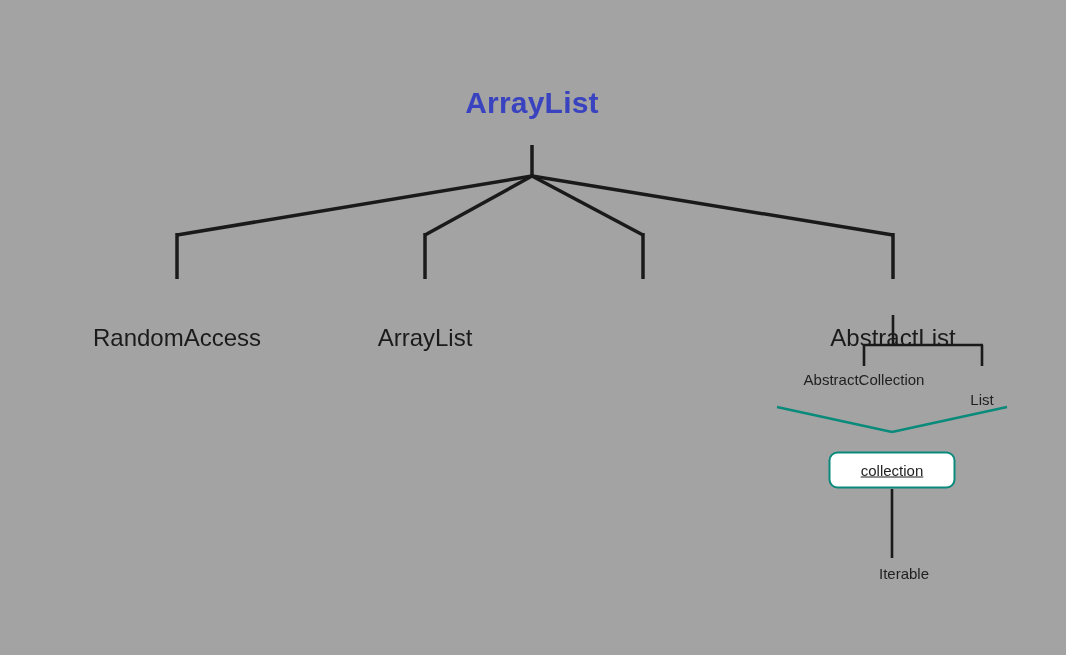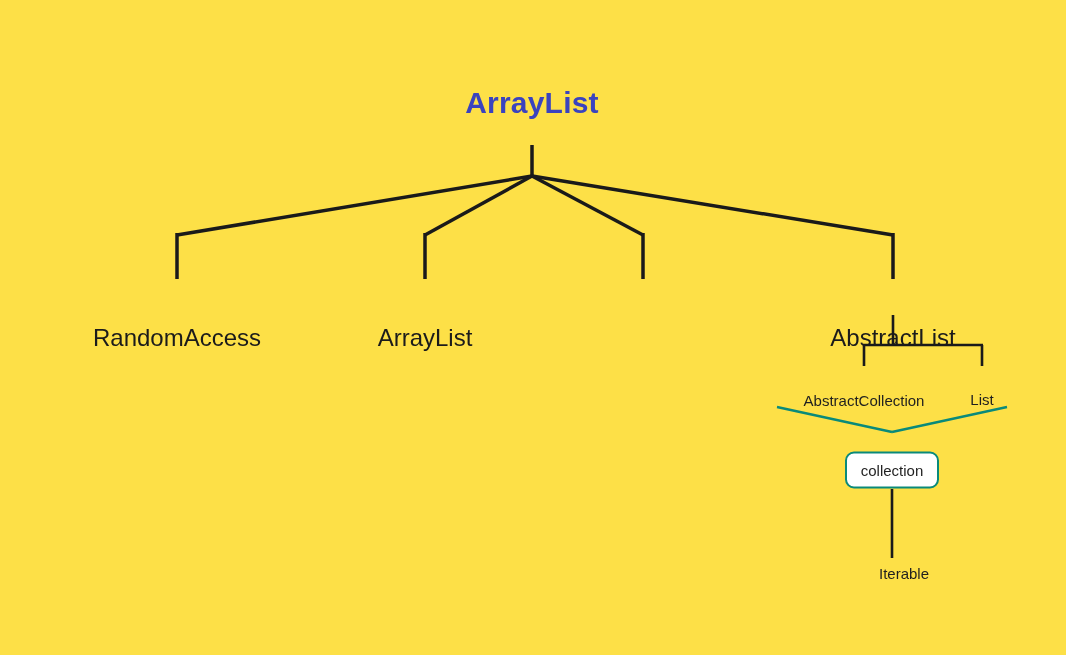--- a/index.html
+++ b/index.html
@@ -8,21 +8,21 @@
     padding: 0;
     background: #ffffff;
   }
   body {
     font-family: "Liberation Sans", "DejaVu Sans", sans-serif;
   }
   #diagram-root {
     position: relative;
     width: 1066px;
     height: 655px;
-    background: #fde047;
+    background: #a3a3a3;
     overflow: hidden;
   }
   #edge-layer {
     position: absolute;
     left: 0;
     top: 0;
     width: 1066px;
     height: 655px;
     pointer-events: none;
   }
@@ -103,21 +103,21 @@
 
   <div class="node-label root-label" style="left:532px; top:102px;">ArrayList</div>
 
   <div class="node-label level2-label" style="left:177px; top:298px;">RandomAccess</div>
 
   <div class="node-label level2-label" style="left:425px; top:298px;">ArrayList</div>
 
 
   <div class="node-label level2-label" style="left:893px; top:298px;">AbstractList</div>
 
-  <div class="node-label level3-label" style="left:864px; top:401px;">AbstractCollection</div>
+  <div class="node-label level3-label" style="left:864px; top:380px;">AbstractCollection</div>
 
   <div class="node-label level3-label" style="left:982px; top:400px;">List</div>
 
-  <div class="boxed-node" style="left:892px; top:470px; width:94px; height:37px;">collection</div>
+  <div class="boxed-node" style="left:892px; top:470px; width:127px; height:37px;text-decoration:underline;">collection</div>
 
   <div class="node-label leaf-label" style="left:892px; top:574px;">Iterable</div>
 
 </div>
 
 </body></html>

